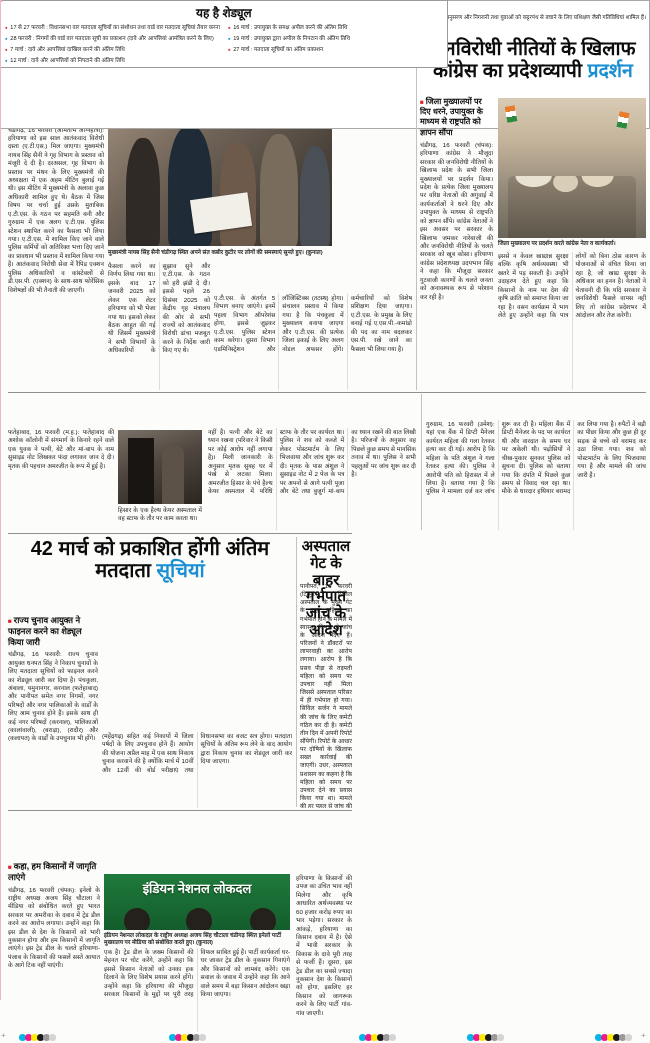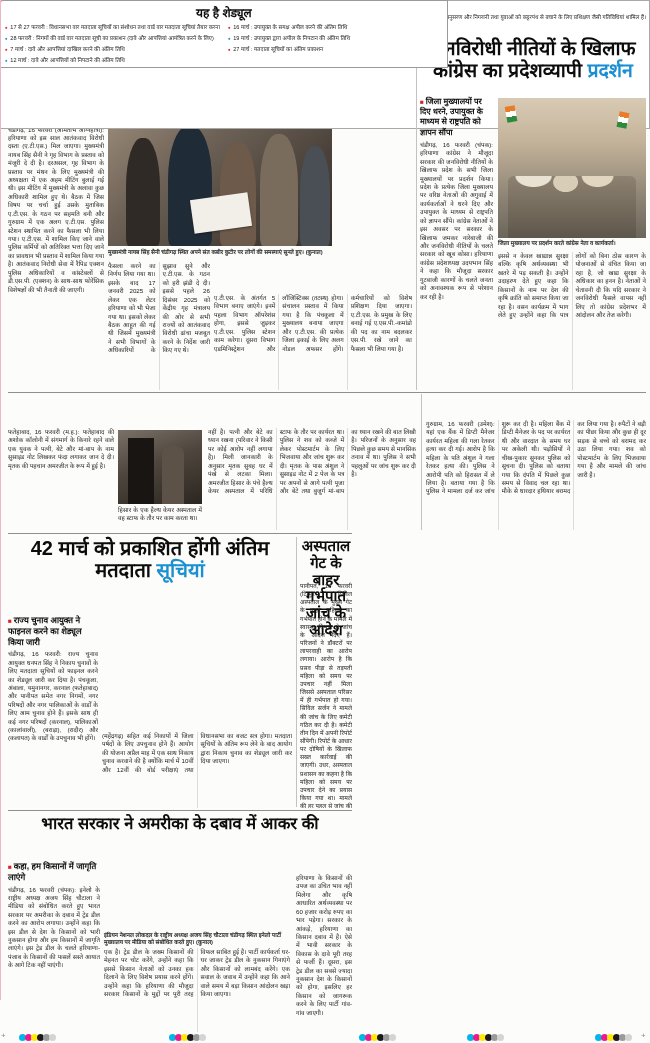--- a/index.html
+++ b/index.html
@@ -207,25 +207,30 @@
     </div>
   </div>
   <div class="abs body-txt cols2" style="left:102px;top:732px;width:190px;height:76px;">(महेंद्रगढ़) सहित कई निकायों में जिला पर्षदों के लिए उपचुनाव होने हैं। आयोग की योजना अप्रैल माह में एक साथ निकाय चुनाव करवाने की है क्योंकि मार्च में 10वीं और 12वीं की बोर्ड परीक्षाएं तथा विधानसभा का बजट सत्र होगा। मतदाता सूचियों के अंतिम रूप लेने के बाद आयोग द्वारा निकाय चुनाव का शेड्यूल जारी कर दिया जाएगा।</div>
 
   <div class="abs rule-v" style="left:296px;top:537px;height:270px;"></div>
   <div class="abs secthead" style="left:300px;top:538px;width:52px;font-size:15px;">अस्पताल गेट के बाहर गर्भपात जांच के आदेश</div>
   <div class="abs body-txt" style="left:300px;top:582px;width:52px;height:226px;font-size:6px;">पानीपत, 16 फरवरी (टिम्पू): सिविल अस्पताल के मुख्य गेट के बाहर महिला का गर्भपात होने के मामले में स्वास्थ्य विभाग ने जांच के आदेश दिए हैं। परिजनों ने डॉक्टरों पर लापरवाही का आरोप लगाया। आरोप है कि प्रसव पीड़ा से तड़पती महिला को समय पर उपचार नहीं मिला जिससे अस्पताल परिसर में ही गर्भपात हो गया। सिविल सर्जन ने मामले की जांच के लिए कमेटी गठित कर दी है। कमेटी तीन दिन में अपनी रिपोर्ट सौंपेगी। रिपोर्ट के आधार पर दोषियों के खिलाफ सख्त कार्रवाई की जाएगी। उधर, अस्पताल प्रशासन का कहना है कि महिला को समय पर उपचार देने का प्रयास किया गया था। मामले की हर पहलू से जांच की जा रही है।</div>
 
   <div class="abs rule-h" style="left:8px;top:810px;width:344px;"></div>
   <div class="abs secthead" style="left:8px;top:814px;width:344px;font-size:16.5px;">
-    <div>भारत सरकार ने अमरीका के दबाव में आकर की</div>
   </div>
   <div class="abs" style="left:8px;top:861px;width:92px;">
     <div class="bhead">कहा, हम किसानों में जागृति लाएंगे</div>
     <div class="body-txt" style="margin-top:3px;height:138px;">चंडीगढ़, 16 फरवरी (चंपक): इनेलो के राष्ट्रीय अध्यक्ष अजय सिंह चौटाला ने मीडिया को संबोधित करते हुए भारत सरकार पर अमरीका के दबाव में ट्रेड डील करने का आरोप लगाया। उन्होंने कहा कि इस डील से देश के किसानों को भारी नुकसान होगा और हम किसानों में जागृति लाएंगे। इस ट्रेड डील के चलते हरियाणा-पंजाब के किसानों की फसलें सस्ते आयात के आगे टिक नहीं पाएंगी।</div>
+  </div>
+  <div class="photo ph-inld" style="left:104px;top:874px;width:186px;height:56px;">
+    <div class="inld-txt">इंडियन नेशनल लोकदल</div>
+    <div class="head-sil" style="left:20px;"></div>
+    <div class="head-sil" style="left:82px;"></div>
+    <div class="head-sil" style="left:146px;"></div>
   </div>
   <div class="abs caption" style="left:104px;top:932px;width:186px;">इंडियन नेशनल लोकदल के राष्ट्रीय अध्यक्ष अजय सिंह चौटाला चंडीगढ़ स्थित इनेलो पार्टी मुख्यालय पर मीडिया को संबोधित करते हुए। (कुनाल)</div>
   <div class="abs body-txt cols2" style="left:104px;top:948px;width:186px;height:84px;">एक है। ट्रेड डील के जख्म किसानों की मेहनत पर चोट करेंगे, उन्होंने कहा कि इससे किसान नेताओं को उनका हक दिलाने के लिए विशेष प्रयास करने होंगे। उन्होंने कहा कि हरियाणा की मौजूदा सरकार किसानों के मुद्दों पर पूरी तरह विफल साबित हुई है। पार्टी कार्यकर्ता घर-घर जाकर ट्रेड डील के नुकसान गिनाएंगे और किसानों को लामबंद करेंगे। एक सवाल के जवाब में उन्होंने कहा कि आने वाले समय में बड़ा किसान आंदोलन खड़ा किया जाएगा।</div>
   <div class="abs body-txt" style="left:296px;top:874px;width:56px;height:158px;">हरियाणा के किसानों की उपज का उचित भाव नहीं मिलेगा और कृषि आधारित अर्थव्यवस्था पर 60 हजार करोड़ रुपए का भार पड़ेगा। सरकार के आंकड़े, हरियाणा का किसान दबाव में है। ऐसे में भावी सरकार के विकास के दावे पूरी तरह से फर्जी हैं। दूसरा, इस ट्रेड डील का सबसे ज्यादा नुकसान देश के किसानों को होगा, इसलिए हर किसान को जागरूक करने के लिए पार्टी गांव-गांव जाएगी।</div>
 
   <div class="abs ad">
     <div class="abs adlogo">
       <div class="emb"></div>
 
     </div>

